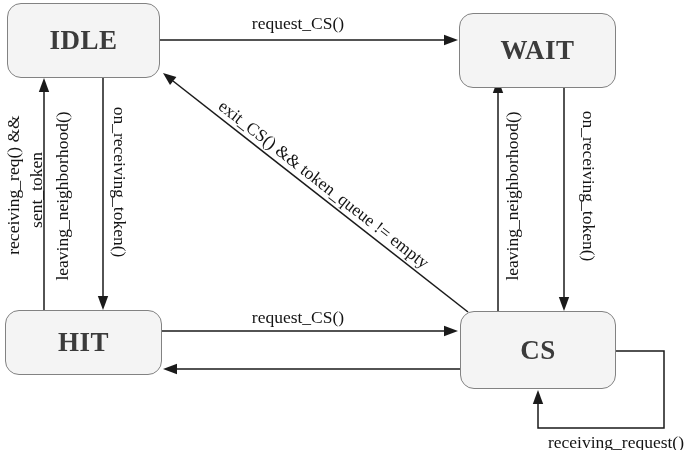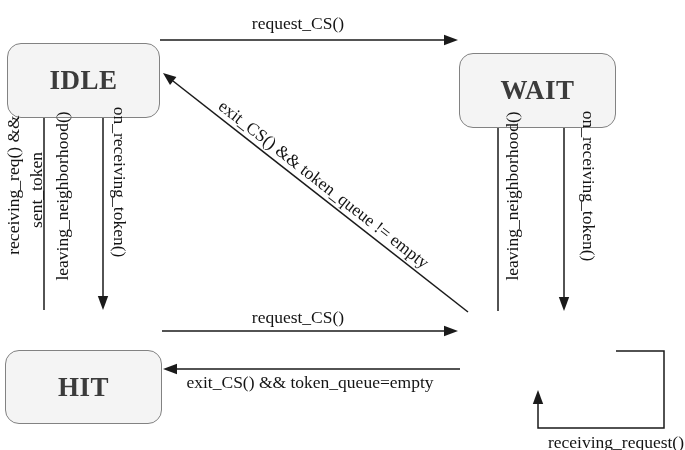--- a/index.html
+++ b/index.html
@@ -24,21 +24,20 @@
   }
   .state {
     position: absolute;
     background: #f4f4f4;
     border: 1.4px solid #828282;
     border-radius: 14px;
     display: flex;
     align-items: center;
     justify-content: center;
     box-sizing: border-box;
-    margin-top: 40px;
   }
   .state-label {
     font-family: "Liberation Serif", serif;
     font-weight: bold;
     font-size: 27px;
     color: #3b3b3b;
     letter-spacing: 0.5px;
   }
   .elabel {
     position: absolute;
@@ -109,27 +108,29 @@
       <polygon points="538,390 532.8,404 543.2,404"></polygon>
     </g>
   </svg>
 
   <div class="state" style="left:7px; top:3px; width:153px; height:75px;">
     <span class="state-label">IDLE</span>
   </div>
   <div class="state" style="left:459px; top:13px; width:157px; height:75px;">
     <span class="state-label">WAIT</span>
   </div>
-  <div class="state" style="left:5px; top:310px; width:157px; height:74px;">
+  <div class="state" style="left:5px; top:310px; width:157px; height:65px;">
     <span class="state-label">HIT</span>
+  </div>
+  <div class="state" style="left:460px; top:311px; width:156px; height:78px;">
+    <span class="state-label">CS</span>
   </div>
 
   <div class="elabel" style="left:218px; top:13px; width:160px;">request_CS()</div>
   <div class="elabel" style="left:218px; top:307px; width:160px;">request_CS()</div>
-  <div class="elabel" style="left:180px; top:372px; width:260px;">exit_CS() &amp;&amp; token_queue=empty</div>
   <div class="elabel align-right" style="left:524px; top:432px; width:160px;">receiving_request()</div>
 
   <div class="elabel rot-diag" style="left:184px; top:174px; width:280px;">exit_CS() &amp;&amp; token_queue != empty</div>
 
   <div class="elabel rot-up" style="left:-77px; top:175px; width:180px;">receiving_req() &amp;&amp;</div>
   <div class="elabel rot-up" style="left:-14px; top:180px; width:100px;">sent_token</div>
   <div class="elabel rot-up" style="left:-33px; top:186px; width:190px;">leaving_neighborhood()</div>
   <div class="elabel rot-down" style="left:35px; top:172px; width:170px;">on_receiving_token()</div>
 
   <div class="elabel rot-up" style="left:417px; top:186px; width:190px;">leaving_neighborhood()</div>

